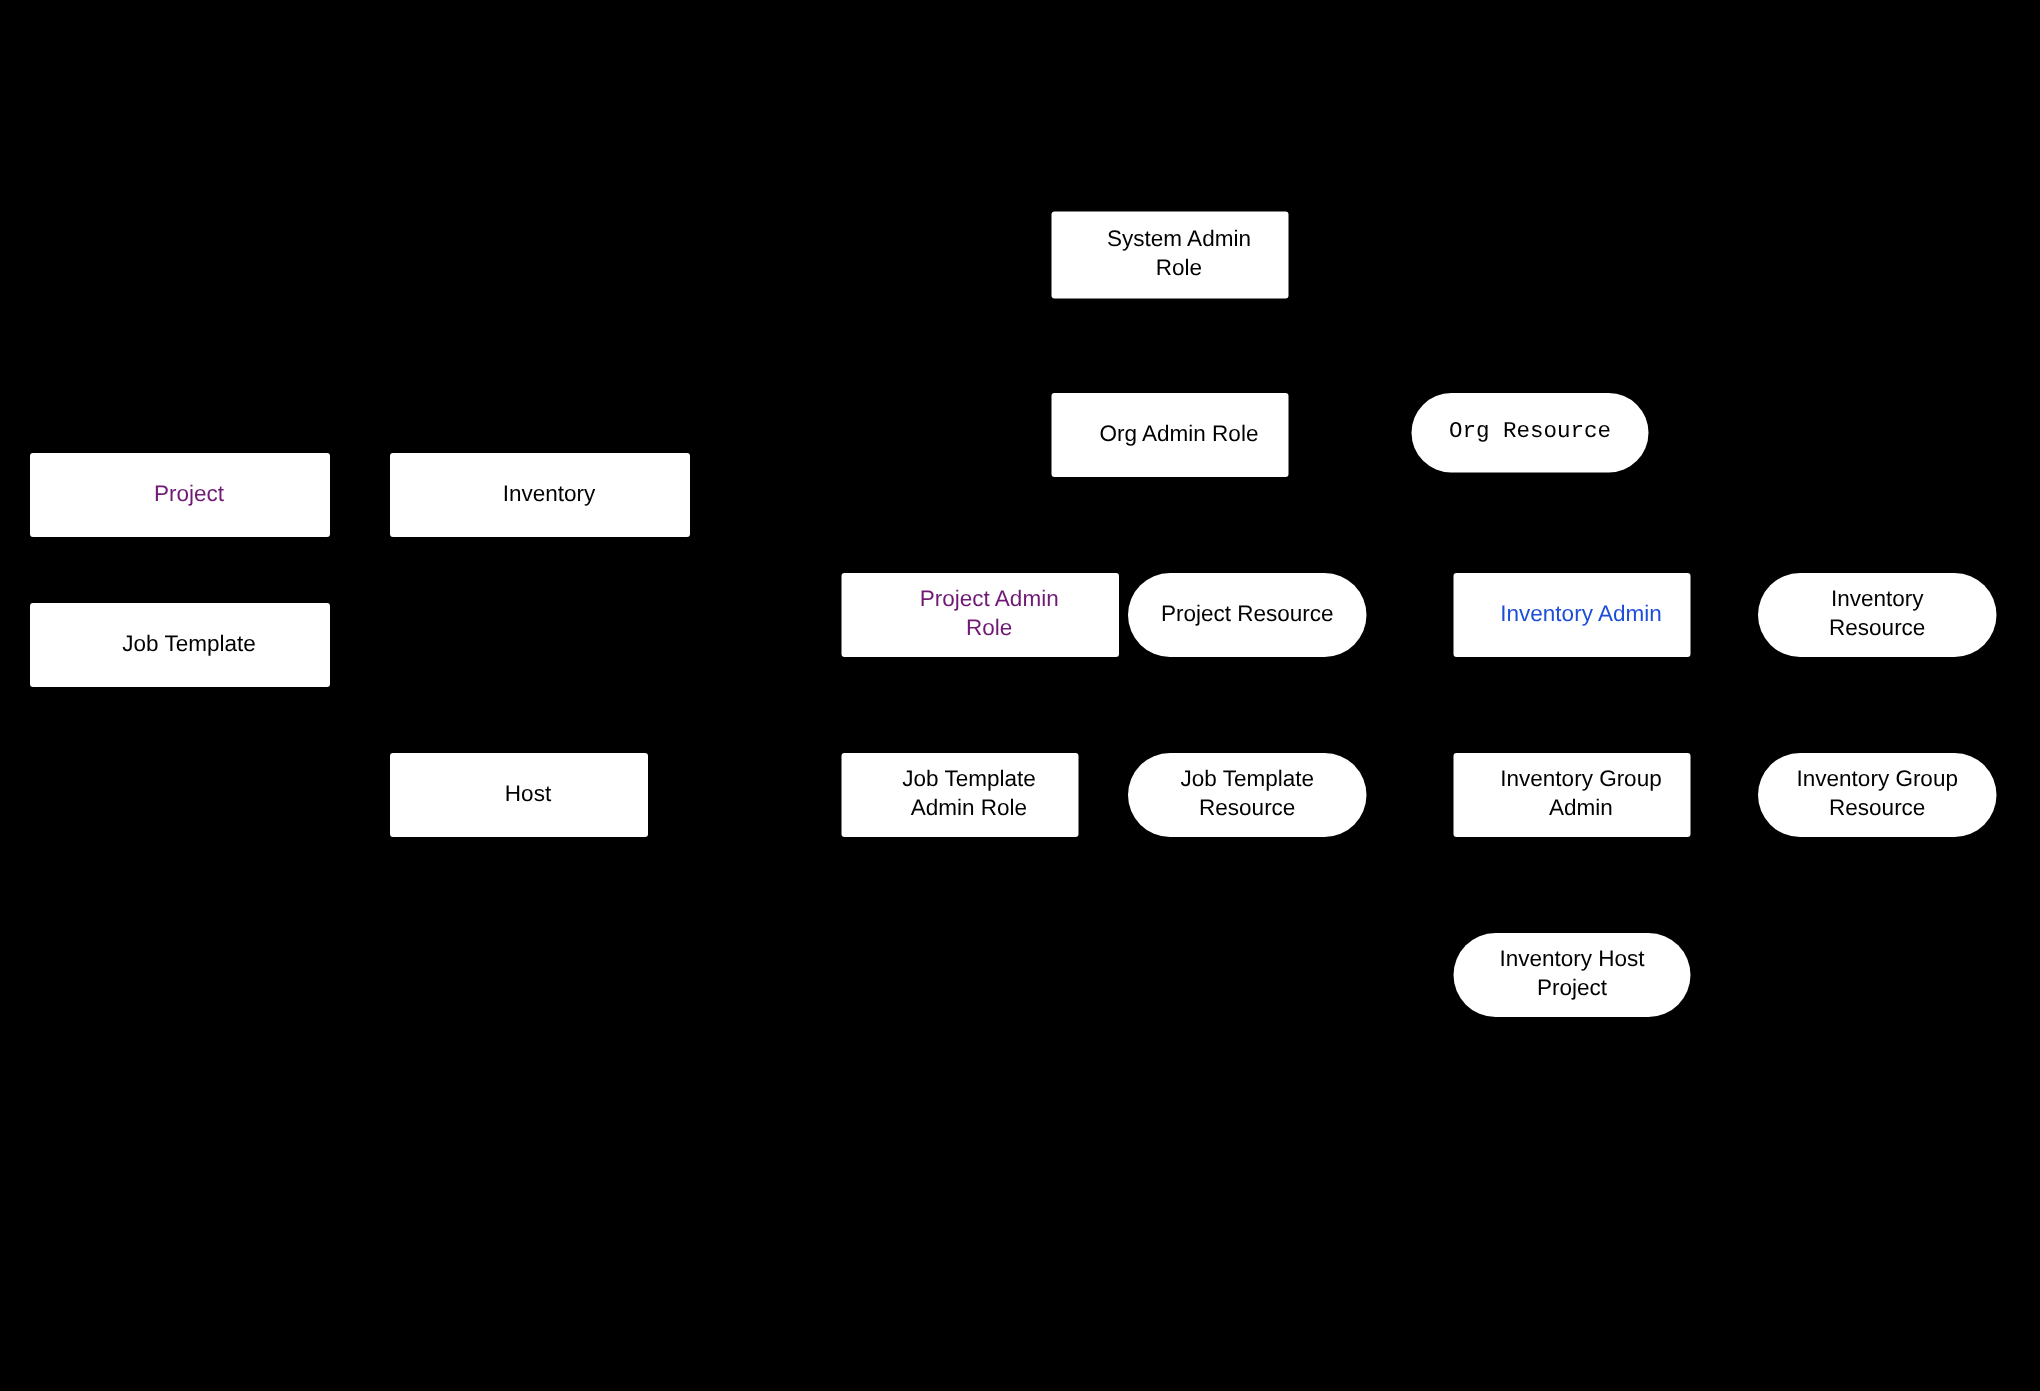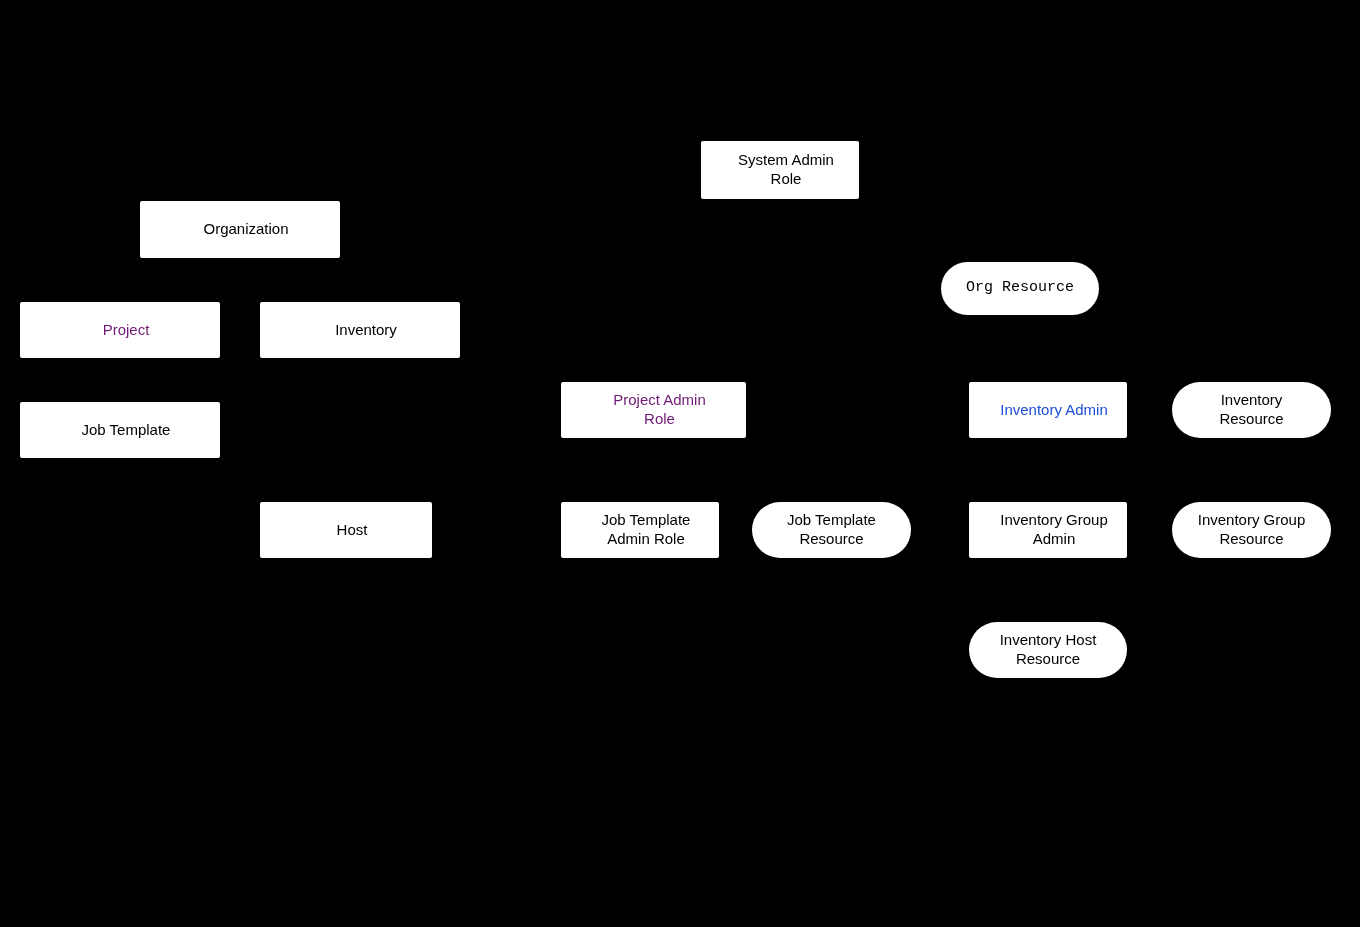--- a/index.html
+++ b/index.html
@@ -41,36 +41,37 @@
     padding-left: 20px;
   }
   .node.pill {
     border-radius: 999px;
   }
 </style>
 </head>
 <body>
 
 <div id="canvas">
-    <div class="node rect" style="left: 140px; top: 201px; width: 200px; height: 57px; background: rgb(255, 255, 255); color: rgb(0, 0, 0);">Organization</div>
     <div class="node rect" style="left: 20px; top: 302px; width: 200px; height: 56px; background: rgb(255, 255, 255); color: #701a75;">Project</div>
     <div class="node rect" style="left: 260px; top: 302px; width: 200px; height: 56px; background: rgb(255, 255, 255); color: rgb(0, 0, 0);">Inventory</div>
     <div class="node rect" style="left: 20px; top: 402px; width: 200px; height: 56px; background: rgb(255, 255, 255); color: rgb(0, 0, 0);">Job Template</div>
     <div class="node rect" style="left: 260px; top: 502px; width: 172px; height: 56px; background: rgb(255, 255, 255); color: rgb(0, 0, 0);">Host</div>
     <div class="node rect" style="left: 701px; top: 141px; width: 158px; height: 58px; background: rgb(255, 255, 255); color: rgb(0, 0, 0);">System Admin
 Role</div>
+    <div class="node rect" style="left: 701px; top: 262px; width: 158px; height: 56px; background: rgb(255, 255, 255); color: rgb(0, 0, 0);">Org Admin Role</div>
     <div class="node pill" style="left: 941px; top: 262px; width: 158px; height: 53px; background: rgb(255, 255, 255); color: rgb(0, 0, 0); font-family: Liberation Mono, monospace;">Org Resource</div>
     <div class="node rect" style="left: 561px; top: 382px; width: 185px; height: 56px; background: rgb(255, 255, 255); color: #701a75;">Project Admin
 Role</div>
+    <div class="node pill" style="left: 752px; top: 382px; width: 159px; height: 56px; background: rgb(255, 255, 255); color: rgb(0, 0, 0);">Project Resource</div>
     <div class="node rect" style="left: 969px; top: 382px; width: 158px; height: 56px; background: rgb(255, 255, 255); color: #1d4ed8;">Inventory Admin</div>
     <div class="node pill" style="left: 1172px; top: 382px; width: 159px; height: 56px; background: rgb(255, 255, 255); color: rgb(0, 0, 0);">Inventory
 Resource</div>
     <div class="node rect" style="left: 561px; top: 502px; width: 158px; height: 56px; background: rgb(255, 255, 255); color: rgb(0, 0, 0);">Job Template
 Admin Role</div>
     <div class="node pill" style="left: 752px; top: 502px; width: 159px; height: 56px; background: rgb(255, 255, 255); color: rgb(0, 0, 0);">Job Template
 Resource</div>
     <div class="node rect" style="left: 969px; top: 502px; width: 158px; height: 56px; background: rgb(255, 255, 255); color: rgb(0, 0, 0);">Inventory Group
 Admin</div>
     <div class="node pill" style="left: 1172px; top: 502px; width: 159px; height: 56px; background: rgb(255, 255, 255); color: rgb(0, 0, 0);">Inventory Group
 Resource</div>
     <div class="node pill" style="left: 969px; top: 622px; width: 158px; height: 56px; background: rgb(255, 255, 255); color: rgb(0, 0, 0);">Inventory Host
-Resource</div>
+Project</div>
   </div>
 
 </body></html>

